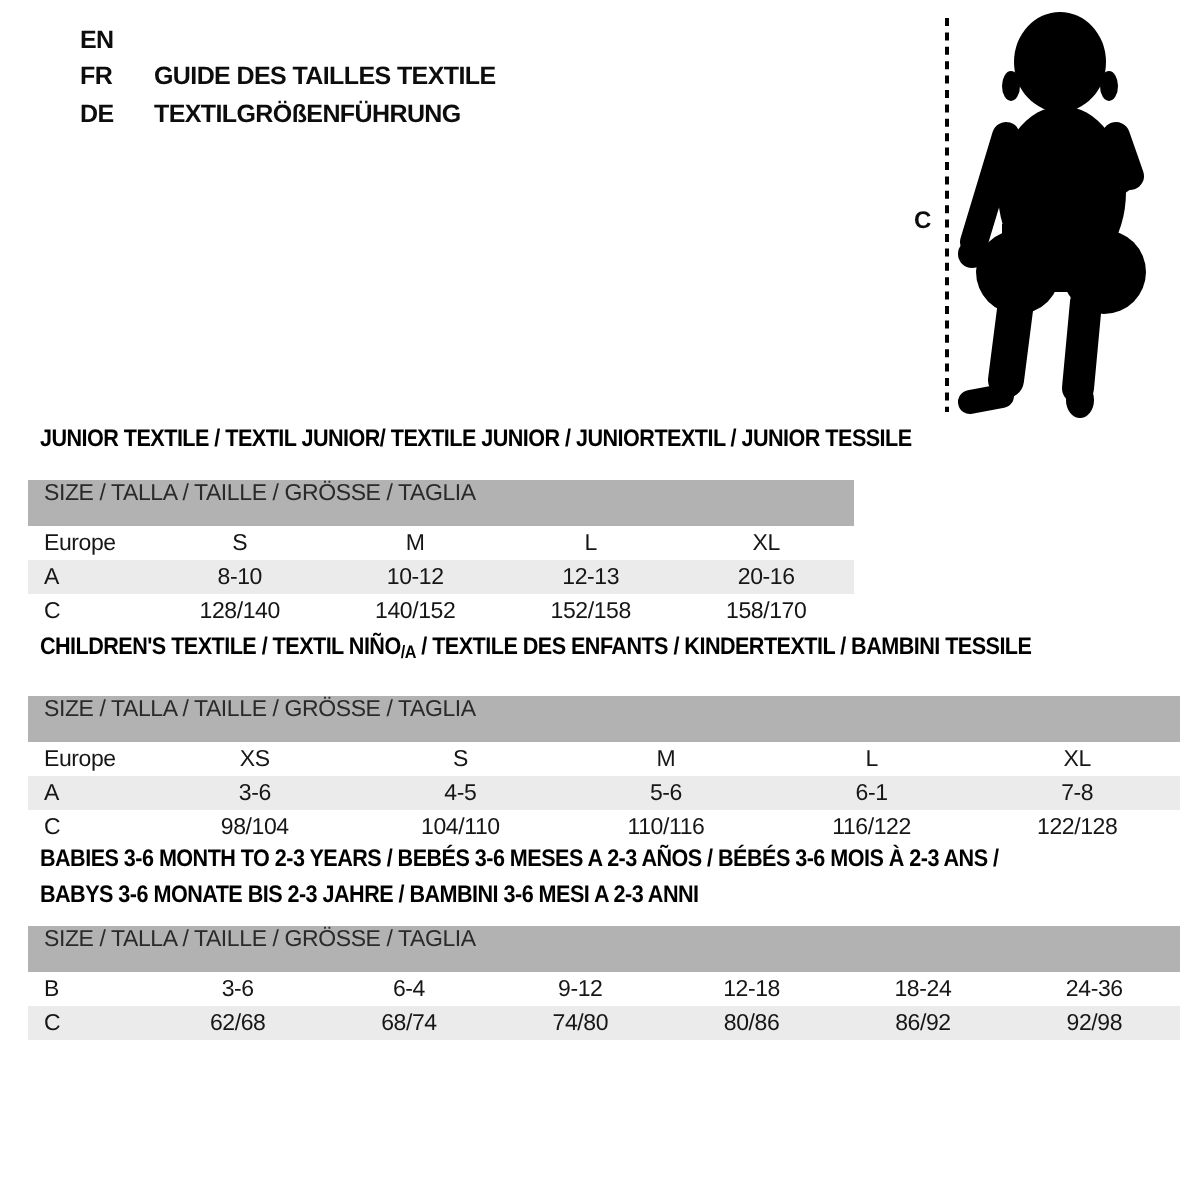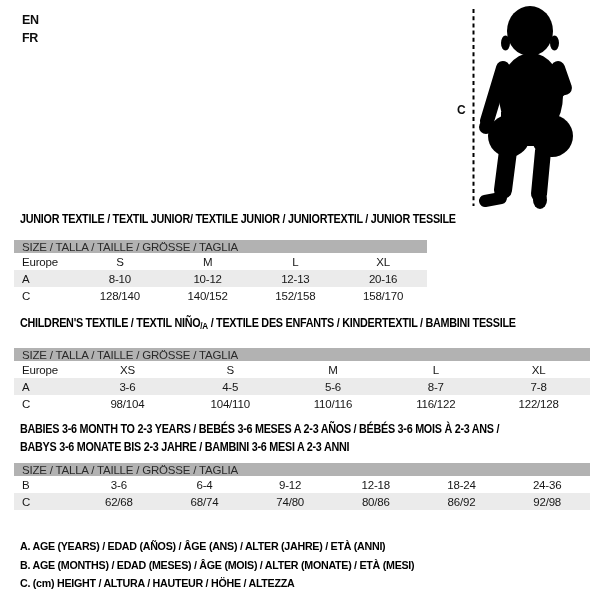--- a/index.html
+++ b/index.html
@@ -11,21 +11,21 @@
   }
   .page {
     position: relative;
     width: 600px;
     height: 600px;
     background: #ffffff;
     overflow: hidden;
   }
 
   
-  .lang-list { position: absolute; left: 22px; top: 11px; }
+  .lang-list { position: absolute; left: 40px; top: 11px; }
   .lang-row {
     display: flex;
     font-weight: 700;
     font-size: 12.5px;
     line-height: 18.4px;
     letter-spacing: -0.3px;
     white-space: nowrap;
     color: #0d0d0d;
   }
   .lang-code { flex: 0 0 37px; width: 37px; }
@@ -64,21 +64,21 @@
   .sec-babies .title   { margin-bottom: 7px; }
   .title .sub { font-size: 9px; vertical-align: -2px; }
 
   table { width: 100%; border-collapse: collapse; table-layout: fixed; }
   col.label-col { width: 62px; }
   thead th {
     background: var(--header-bg, #b2b2b2);
     font-weight: 400;
     font-size: 11.5px;
     text-align: left;
-    padding: 1px 0 0 8px;
+    padding: 1px 0 10px 8px;
     color: #2a2a2a;
     letter-spacing: -0.2px;
     white-space: nowrap;
   }
   tbody td {
     font-size: 11.5px;
     height: 17px;
     text-align: center;
     padding: 0;
     letter-spacing: -0.2px;
@@ -106,20 +106,25 @@
 <body>
 
 <div class="page">
 
   <div class="lang-list">
       <div class="lang-row">
         <span class="lang-code">EN</span>
       </div>
       <div class="lang-row">
         <span class="lang-code">FR</span>
+        <span class="lang-label">GUIDE DES TAILLES TEXTILE</span>
+      </div>
+      <div class="lang-row">
+        <span class="lang-code">DE</span>
+        <span class="lang-label">TEXTILGRÖßENFÜHRUNG</span>
       </div>
     </div>
 
   <svg class="figure-svg" width="135" height="210" viewBox="0 0 135 210" style="color: var(--silhouette, #000000)">
     <line x1="18.5" y1="5" x2="18.5" y2="202" stroke="currentColor" stroke-width="2" stroke-dasharray="4 3.2"></line>
     <g fill="currentColor" stroke="none">
       <ellipse cx="75" cy="27" rx="23" ry="25"></ellipse>
       <ellipse cx="50.5" cy="39" rx="4.5" ry="7.5"></ellipse>
       <ellipse cx="99.5" cy="39" rx="4.5" ry="7.5"></ellipse>
       <ellipse cx="76" cy="92" rx="32" ry="43"></ellipse>
@@ -208,21 +213,21 @@
             <td>S</td>
             <td>M</td>
             <td>L</td>
             <td>XL</td>
           </tr>
           <tr class="alt">
             <td class="rowlabel">A</td>
             <td>3-6</td>
             <td>4-5</td>
             <td>5-6</td>
-            <td>8-7</td>
+            <td>6-1</td>
             <td>7-8</td>
           </tr>
           <tr>
             <td class="rowlabel">C</td>
             <td>98/104</td>
             <td>104/110</td>
             <td>110/116</td>
             <td>116/122</td>
             <td>122/128</td>
           </tr>
@@ -266,19 +271,14 @@
             <td>68/74</td>
             <td>74/80</td>
             <td>80/86</td>
             <td>86/92</td>
             <td>92/98</td>
           </tr>
         </tbody>
       </table>
   </section>
 
-  <div class="footnotes">
-      <div class="footnote-line">A. AGE (YEARS) / EDAD (AÑOS) / ÂGE (ANS) / ALTER (JAHRE) / ETÀ (ANNI)</div>
-      <div class="footnote-line">B. AGE (MONTHS) / EDAD (MESES) / ÂGE (MOIS) / ALTER (MONATE) / ETÀ (MESI)</div>
-      <div class="footnote-line">C. (cm) HEIGHT / ALTURA / HAUTEUR / HÖHE / ALTEZZA</div>
-    </div>
 
 </div>
 
 </body></html>

